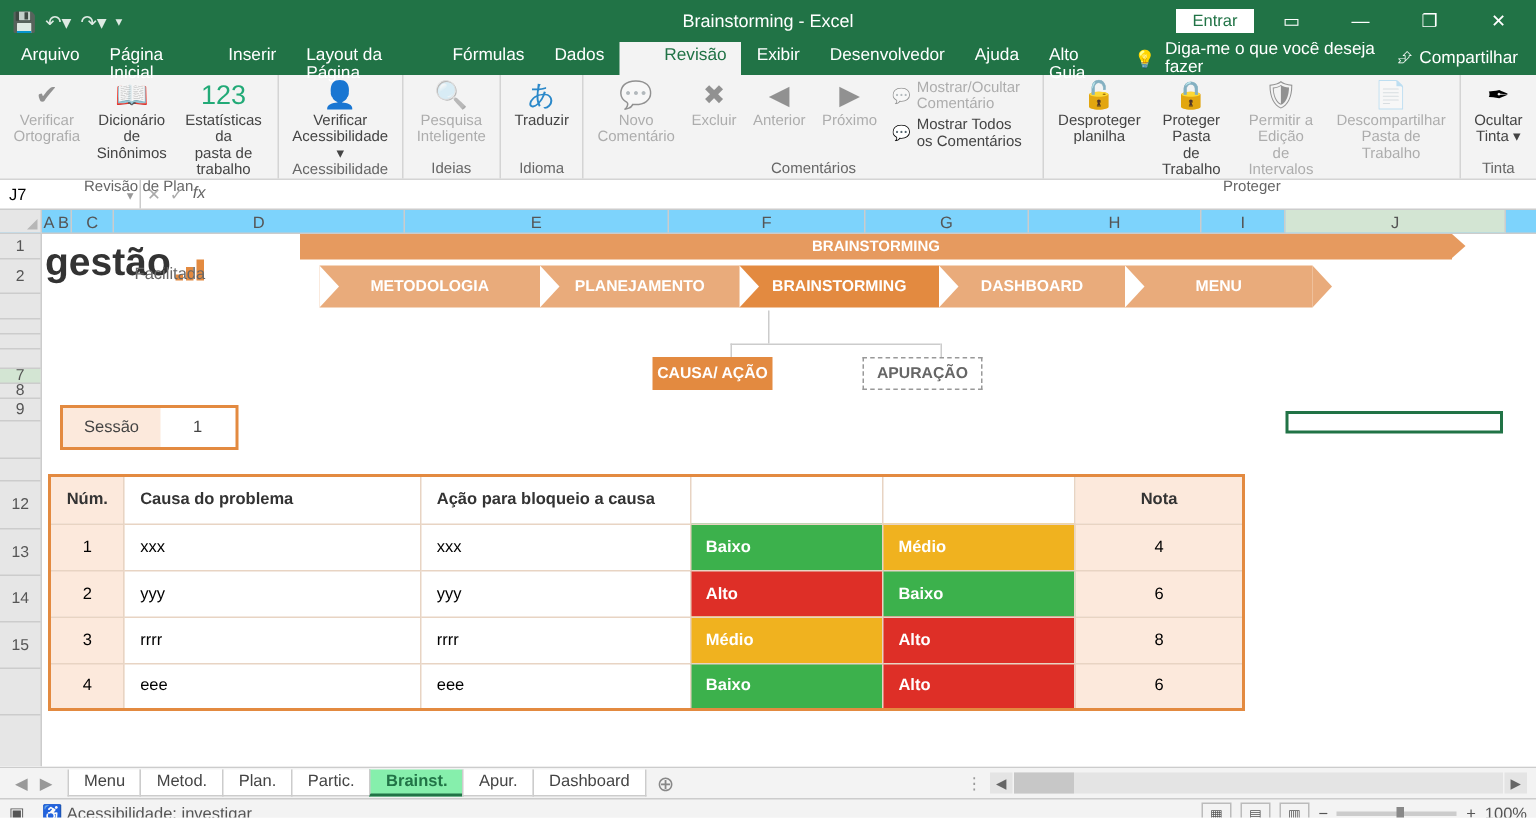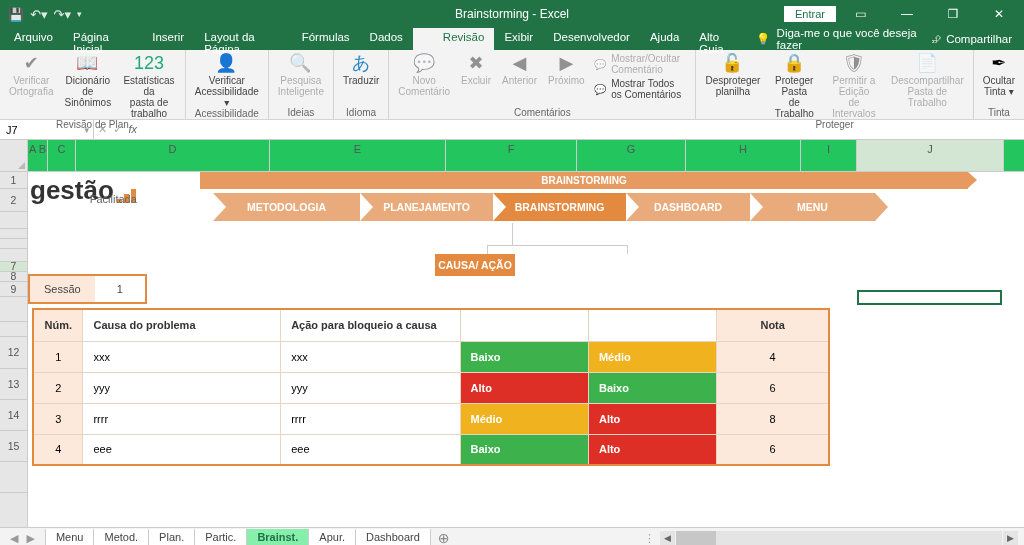--- a/index.html
+++ b/index.html
@@ -36,21 +36,21 @@
 
 
 .fxbar { height: 20px; background: #fff; border-bottom: 1px solid #ccc; display: flex; align-items: center; }
 .namebox { width: 94px; border-right: 1px solid #ccc; padding-left: 6px; font-size: 11px; display: flex; align-items: center; height: 100%; }
 .namebox:after { content:'▾'; margin-left: auto; margin-right: 4px; color: #999; font-size: 9px;}
 .fxbtns { display: flex; padding: 0 4px; gap: 6px; color: #aaa; }
 .fxbtns span.fx { font-style: italic; color: #666; }
 .fxinput { flex: 1; padding-left: 6px; font-size: 11px; }
 
 
-.colhdr { height: 32px; background: #22c55e; display: flex; border-bottom: 1px solid #ccc; }
+.colhdr { height: 16px; background: #7dd3fc; display: flex; border-bottom: 1px solid #ccc; }
 .rowcol-corner { width: 28px; border-right: 1px solid #ccc; background: #e6e6e6; position: relative; }
 .rowcol-corner:after{content:'';position:absolute;right:2px;bottom:2px;width:0;height:0;border-left:7px solid transparent;border-bottom:7px solid #b7b7b7;}
 .ch { border-right: 1px solid #ccc; text-align: center; font-size: 11px; color: #555; line-height: 18px; }
 .ch.sel { background: #d3e5d3; }
 .ch[data-w="AB"]{width:20px;} .ch[data-w="C"]{width:28px;} .ch[data-w="D"]{width:194px;}
 .ch[data-w="E"]{width:176px;} .ch[data-w="F"]{width:131px;} .ch[data-w="G"]{width:109px;}
 .ch[data-w="H"]{width:115px;} .ch[data-w="I"]{width:56px;} .ch[data-w="J"]{width:147px;}
 
 
 .sheet { display: flex; height: 355px; background: white; overflow: hidden; position: relative; }
@@ -78,21 +78,21 @@
 .line-down { position: absolute; left: 484px; top: -6px; width: 1px; height: 22px; background: #ccc; }
 .line-h { position: absolute; top: 16px; left: 459px; width: 140px; height: 1px; background: #ccc; }
 .line-d1 { position: absolute; left: 459px; top: 16px; width: 1px; height: 9px; background: #ccc; }
 .line-d2 { position: absolute; left: 599px; top: 16px; width: 1px; height: 9px; background: #ccc; }
 .subbtn { position: absolute; top: 25px; width: 80px; height: 22px; font-size: 10.5px; font-weight: 600; display: flex; align-items: center; justify-content: center; }
 .subbtn.a { left: 407px; background: #e38a40; color: white; }
 .subbtn.b { left: 547px; border: 1px dashed #999; color: #666; }
 
 .note { font-size: 10px; font-style: italic; color: #666; padding: 3px 6px; }
 
-.sessao { border: 2px solid #e38a40; display: inline-flex; margin: 0; }
+.sessao { border: 2px solid #e38a40; display: inline-flex; margin: 12px; }
 .sessao .k { background: #fce9dc; padding: 7px 14px; font-size: 11px; color: #444; }
 .sessao .v { padding: 7px 22px; font-size: 11px; color: #444; }
 
 .tbl { border-collapse: collapse; margin: 4px 4px 0 4px; width: 798px; border: 2px solid #e38a40; }
 .tbl th, .tbl td { border: 1px solid #e8d4c3; padding: 0 10px; font-size: 11px; height: 31px; text-align: left; }
 .tbl th { background: white; color: #333; font-weight: 600; height: 32px; }
 .tbl .cnum { background: #fce9dc; text-align: center; width: 42px; }
 .tbl .cnota { background: #fce9dc; text-align: center; width: 110px; }
 .tbl .ccau { width: 194px; } .tbl .caca{width:176px;}
 .tbl .cimp, .tbl .cfre { width: 126px; color: white; font-weight: 700; }
@@ -329,20 +329,21 @@
             <div class="chev" style="left: 598px; width: 124px;">DASHBOARD</div>
             <div class="chev" style="left: 722px; width: 125px;">MENU</div>
           </div>
       </div>
       <div class="subrow">
         <div class="line-down"></div>
         <div class="line-h"></div>
         <div class="line-d1"></div>
         <div class="line-d2"></div>
         <div class="subbtn a">CAUSA/ AÇÃO</div>
+        <div class="subbtn b">APURAÇÃO</div>
       </div>
       <div class="sessao">
         <div class="k">Sessão</div>
         <div class="v">1</div>
       </div>
       <table class="tbl">
         <thead>
             <tr id="thr">
               <th class="cnum">Núm.</th>
               <th class="ccau">Causa do problema</th>

